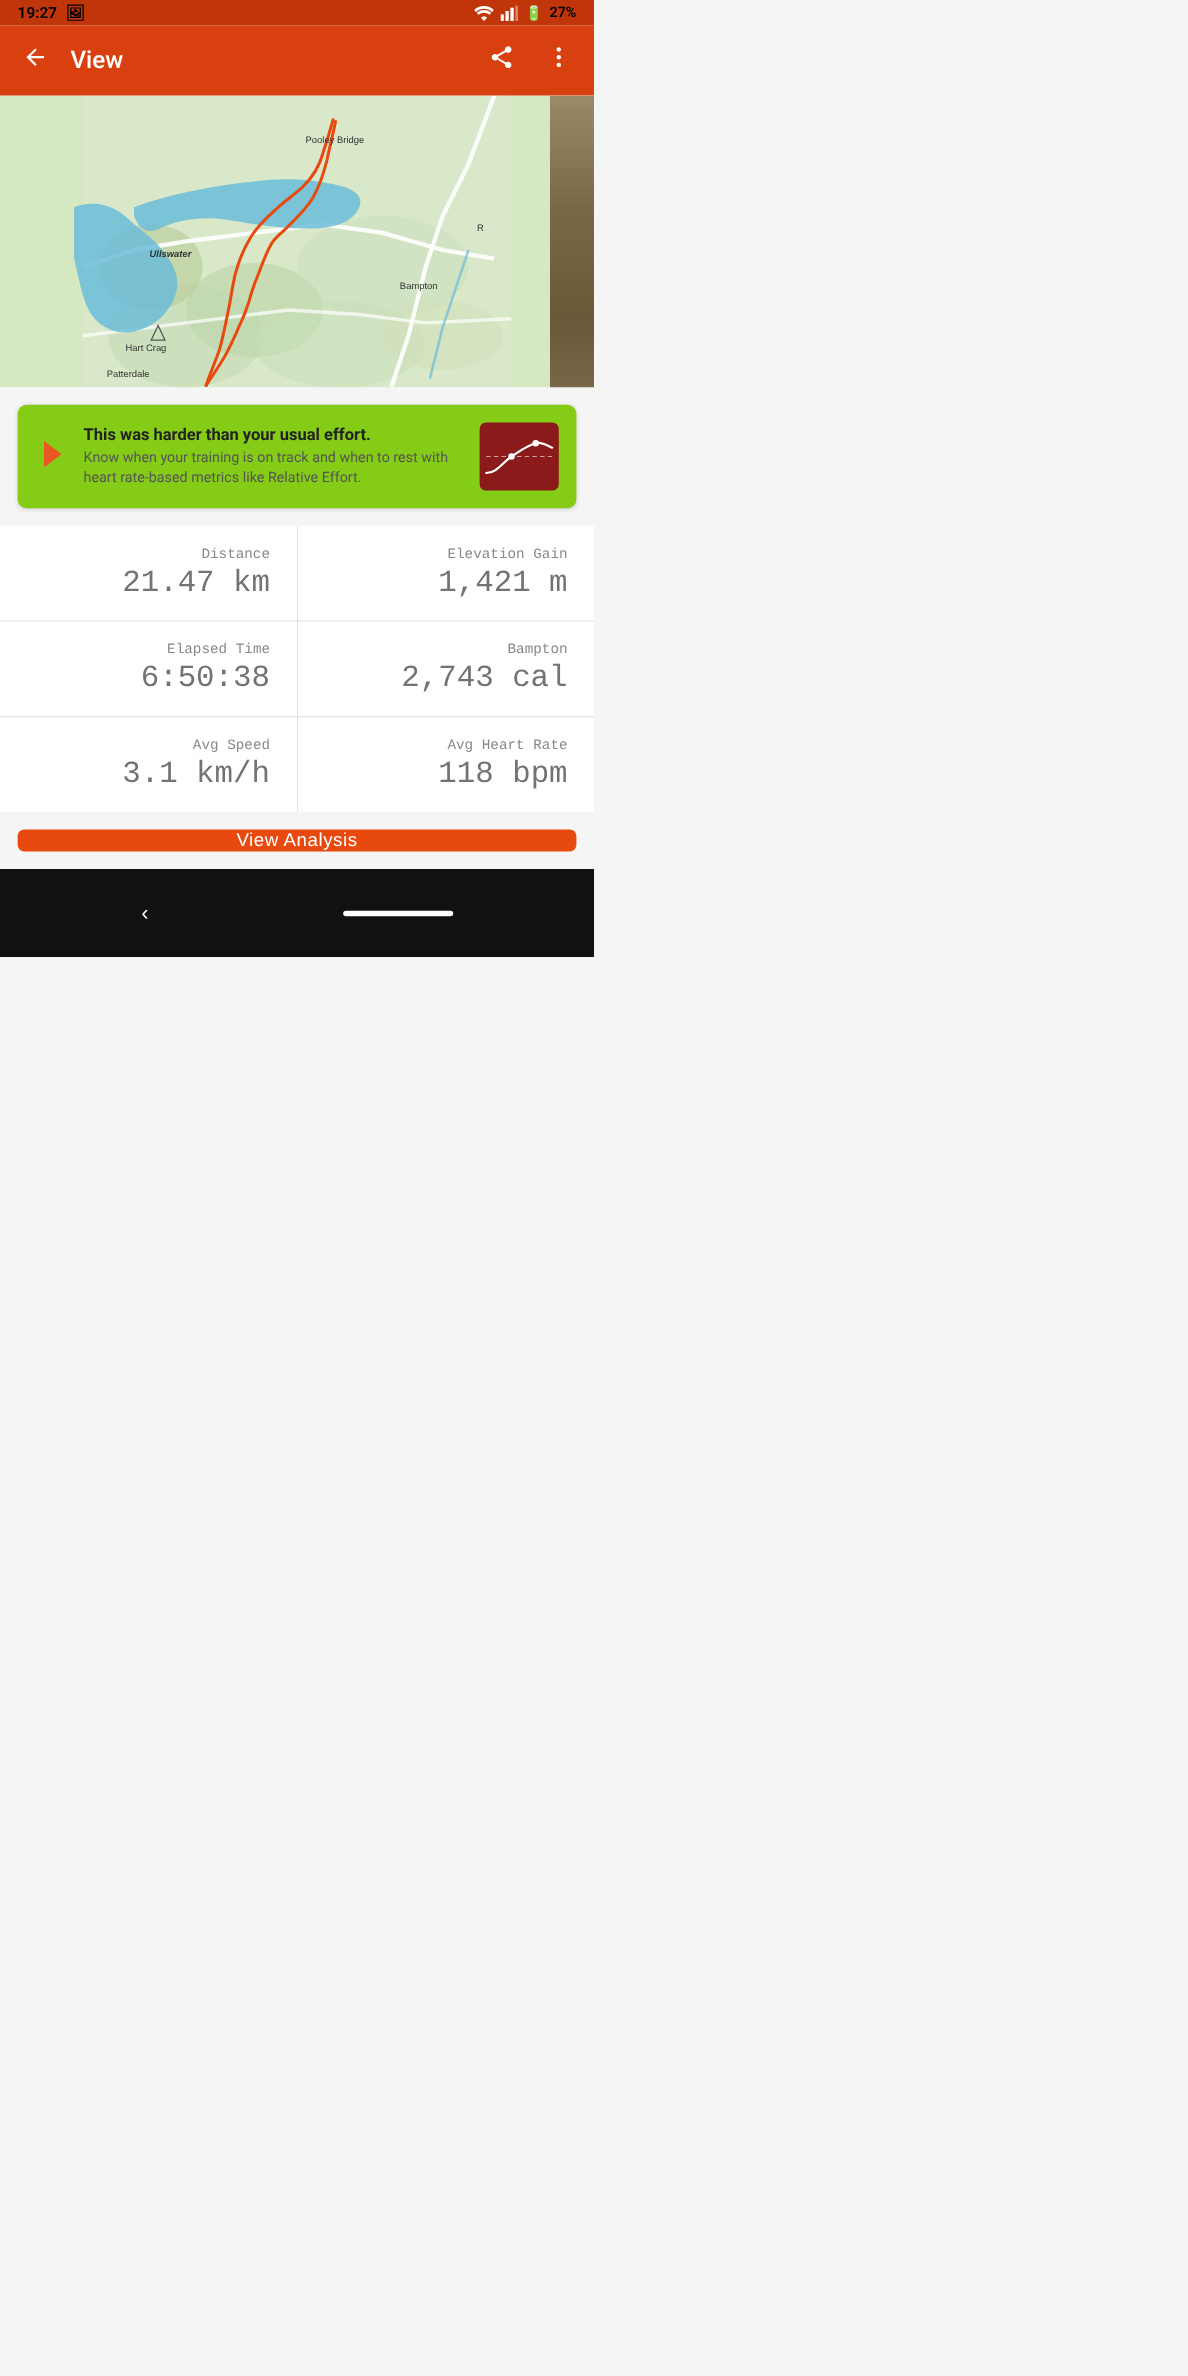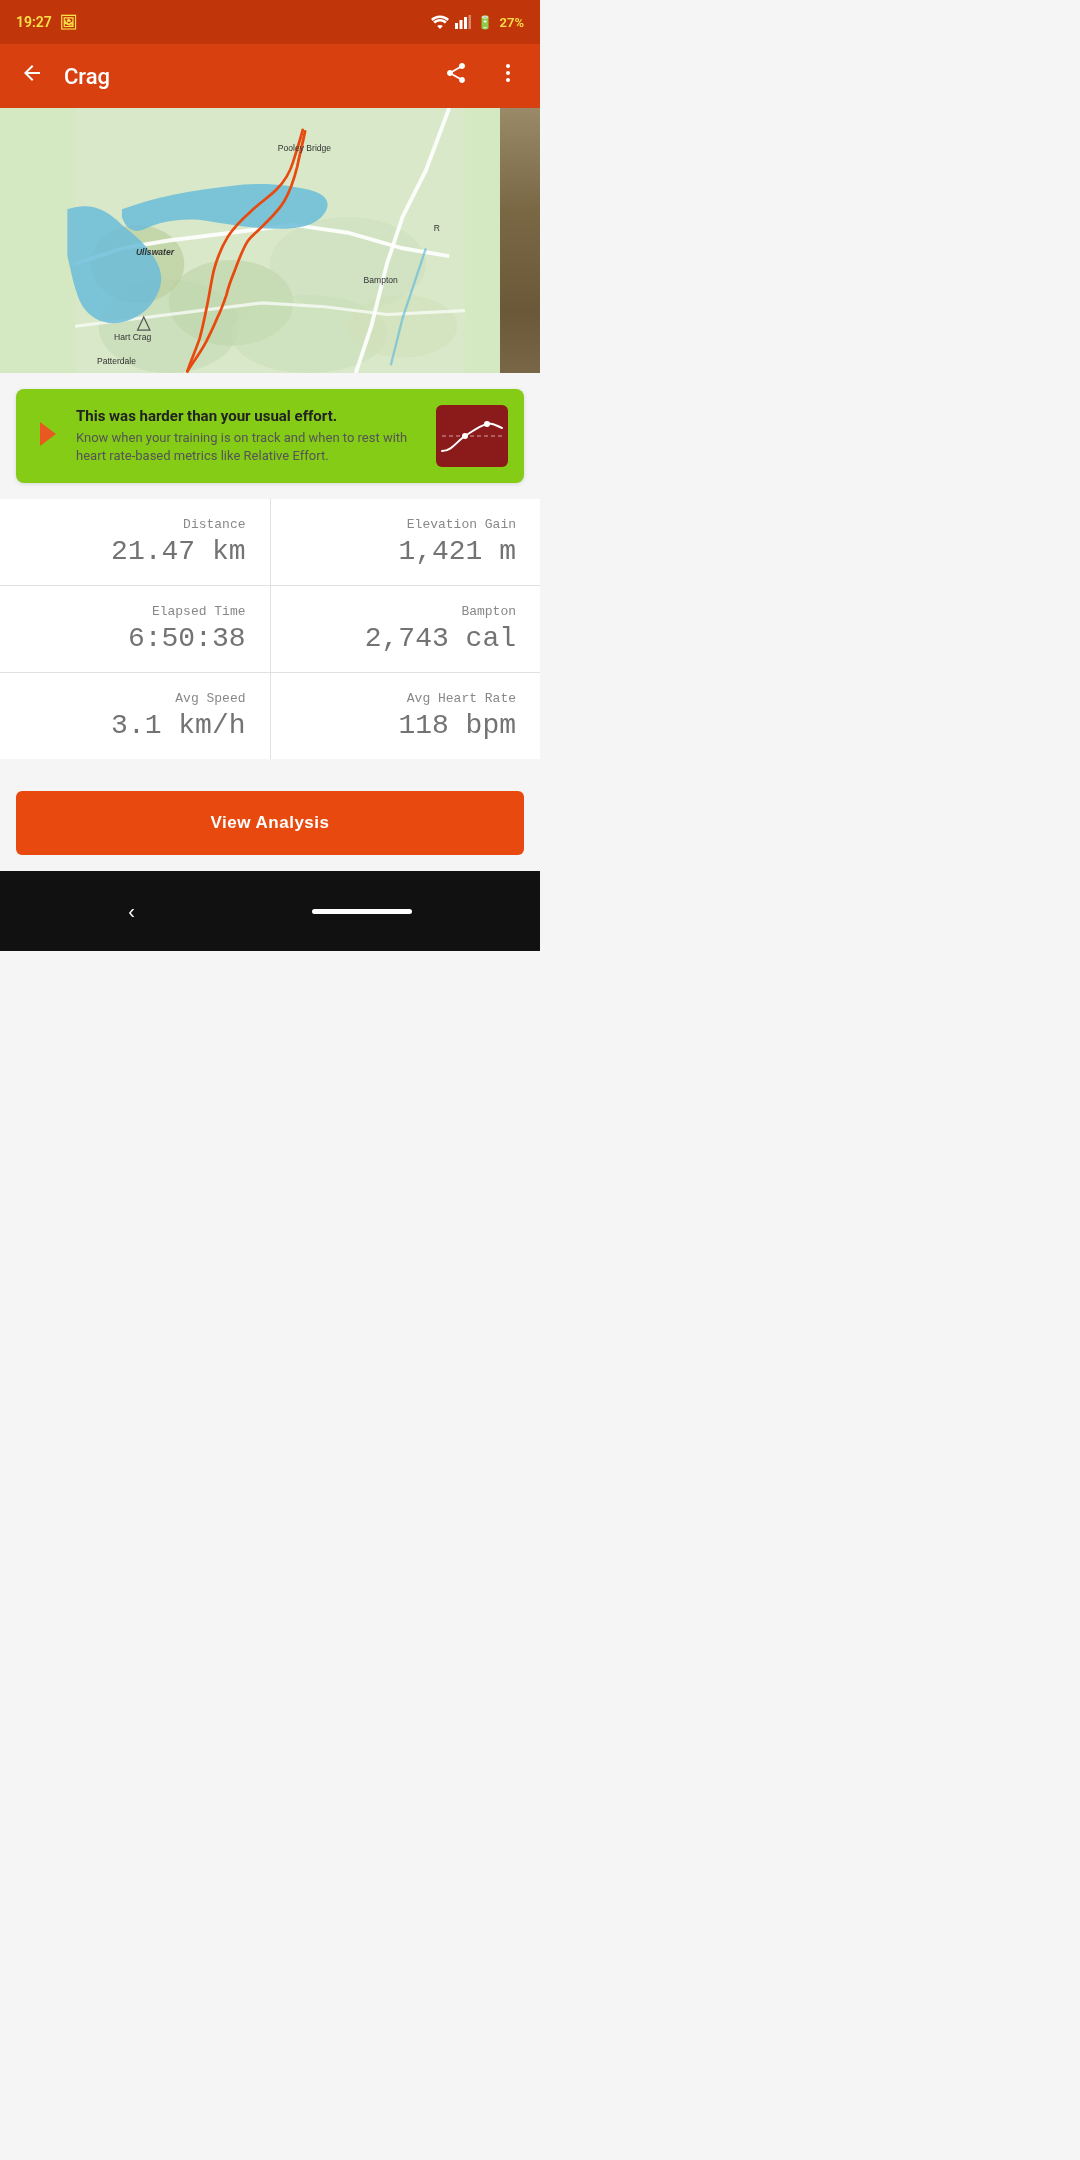--- a/index.html
+++ b/index.html
@@ -13,22 +13,22 @@
       overflow-x: hidden;
     }
 
     
     .status-bar {
       background: #c0360a;
       display: flex;
       justify-content: space-between;
       align-items: center;
       padding: 0 16px;
-      height: 44px;
-      color: #fde047;
+      height: 23px;
+      color: #000000;
       font-size: 14px;
       font-weight: 600;
     }
     .status-left { display: flex; align-items: center; gap: 8px; }
     .status-right { display: flex; align-items: center; gap: 6px; font-size: 13px; }
 
     
     .app-bar {
       background: #d94010;
       display: flex;
@@ -155,27 +155,26 @@
     .stat-value {
       font-size: 28px;
       font-weight: 400;
       color: #737373;
     }
 
     
     .view-analysis-btn {
       display: block;
       width: calc(100% - 32px);
-      margin: 32px 16px 16px;
+      margin: 16px 16px 16px;
       background: #e8490f;
       color: white;
       font-size: 17px;
-      font-weight: 700;
+      font-weight: 400;
       text-align: center;
-      padding: 22px;
       border-radius: 6px;
       border: none;
       cursor: pointer;
       letter-spacing: 0.5px;
     }
 
     
     .nav-bar {
       background: #111;
       height: 80px;
@@ -231,21 +230,21 @@
     <span>27%</span>
   </div>
 </div>
 
 <div class="app-bar">
   <button class="app-bar-back icon-btn">
     <svg width="24" height="24" viewBox="0 0 24 24" fill="white">
       <path d="M20 11H7.83l5.59-5.59L12 4l-8 8 8 8 1.41-1.41L7.83 13H20v-2z"></path>
     </svg>
   </button>
-  <span class="app-bar-title">Crag</span>
+  <span class="app-bar-title">View</span>
   <div class="app-bar-actions">
     <button class="icon-btn">
       
       <svg width="24" height="24" viewBox="0 0 24 24" fill="white">
         <path d="M18 16.08c-.76 0-1.44.3-1.96.77L8.91 12.7c.05-.23.09-.46.09-.7s-.04-.47-.09-.7l7.05-4.11c.54.5 1.25.81 2.04.81 1.66 0 3-1.34 3-3s-1.34-3-3-3-3 1.34-3 3c0 .24.04.47.09.7L8.04 9.81C7.5 9.31 6.79 9 6 9c-1.66 0-3 1.34-3 3s1.34 3 3 3c.79 0 1.5-.31 2.04-.81l7.12 4.16c-.05.21-.08.43-.08.65 0 1.61 1.31 2.92 2.92 2.92s2.92-1.31 2.92-2.92-1.31-2.92-2.92-2.92z"></path>
       </svg>
     </button>
     <button class="icon-btn">
       
       <svg width="24" height="24" viewBox="0 0 24 24" fill="white">

